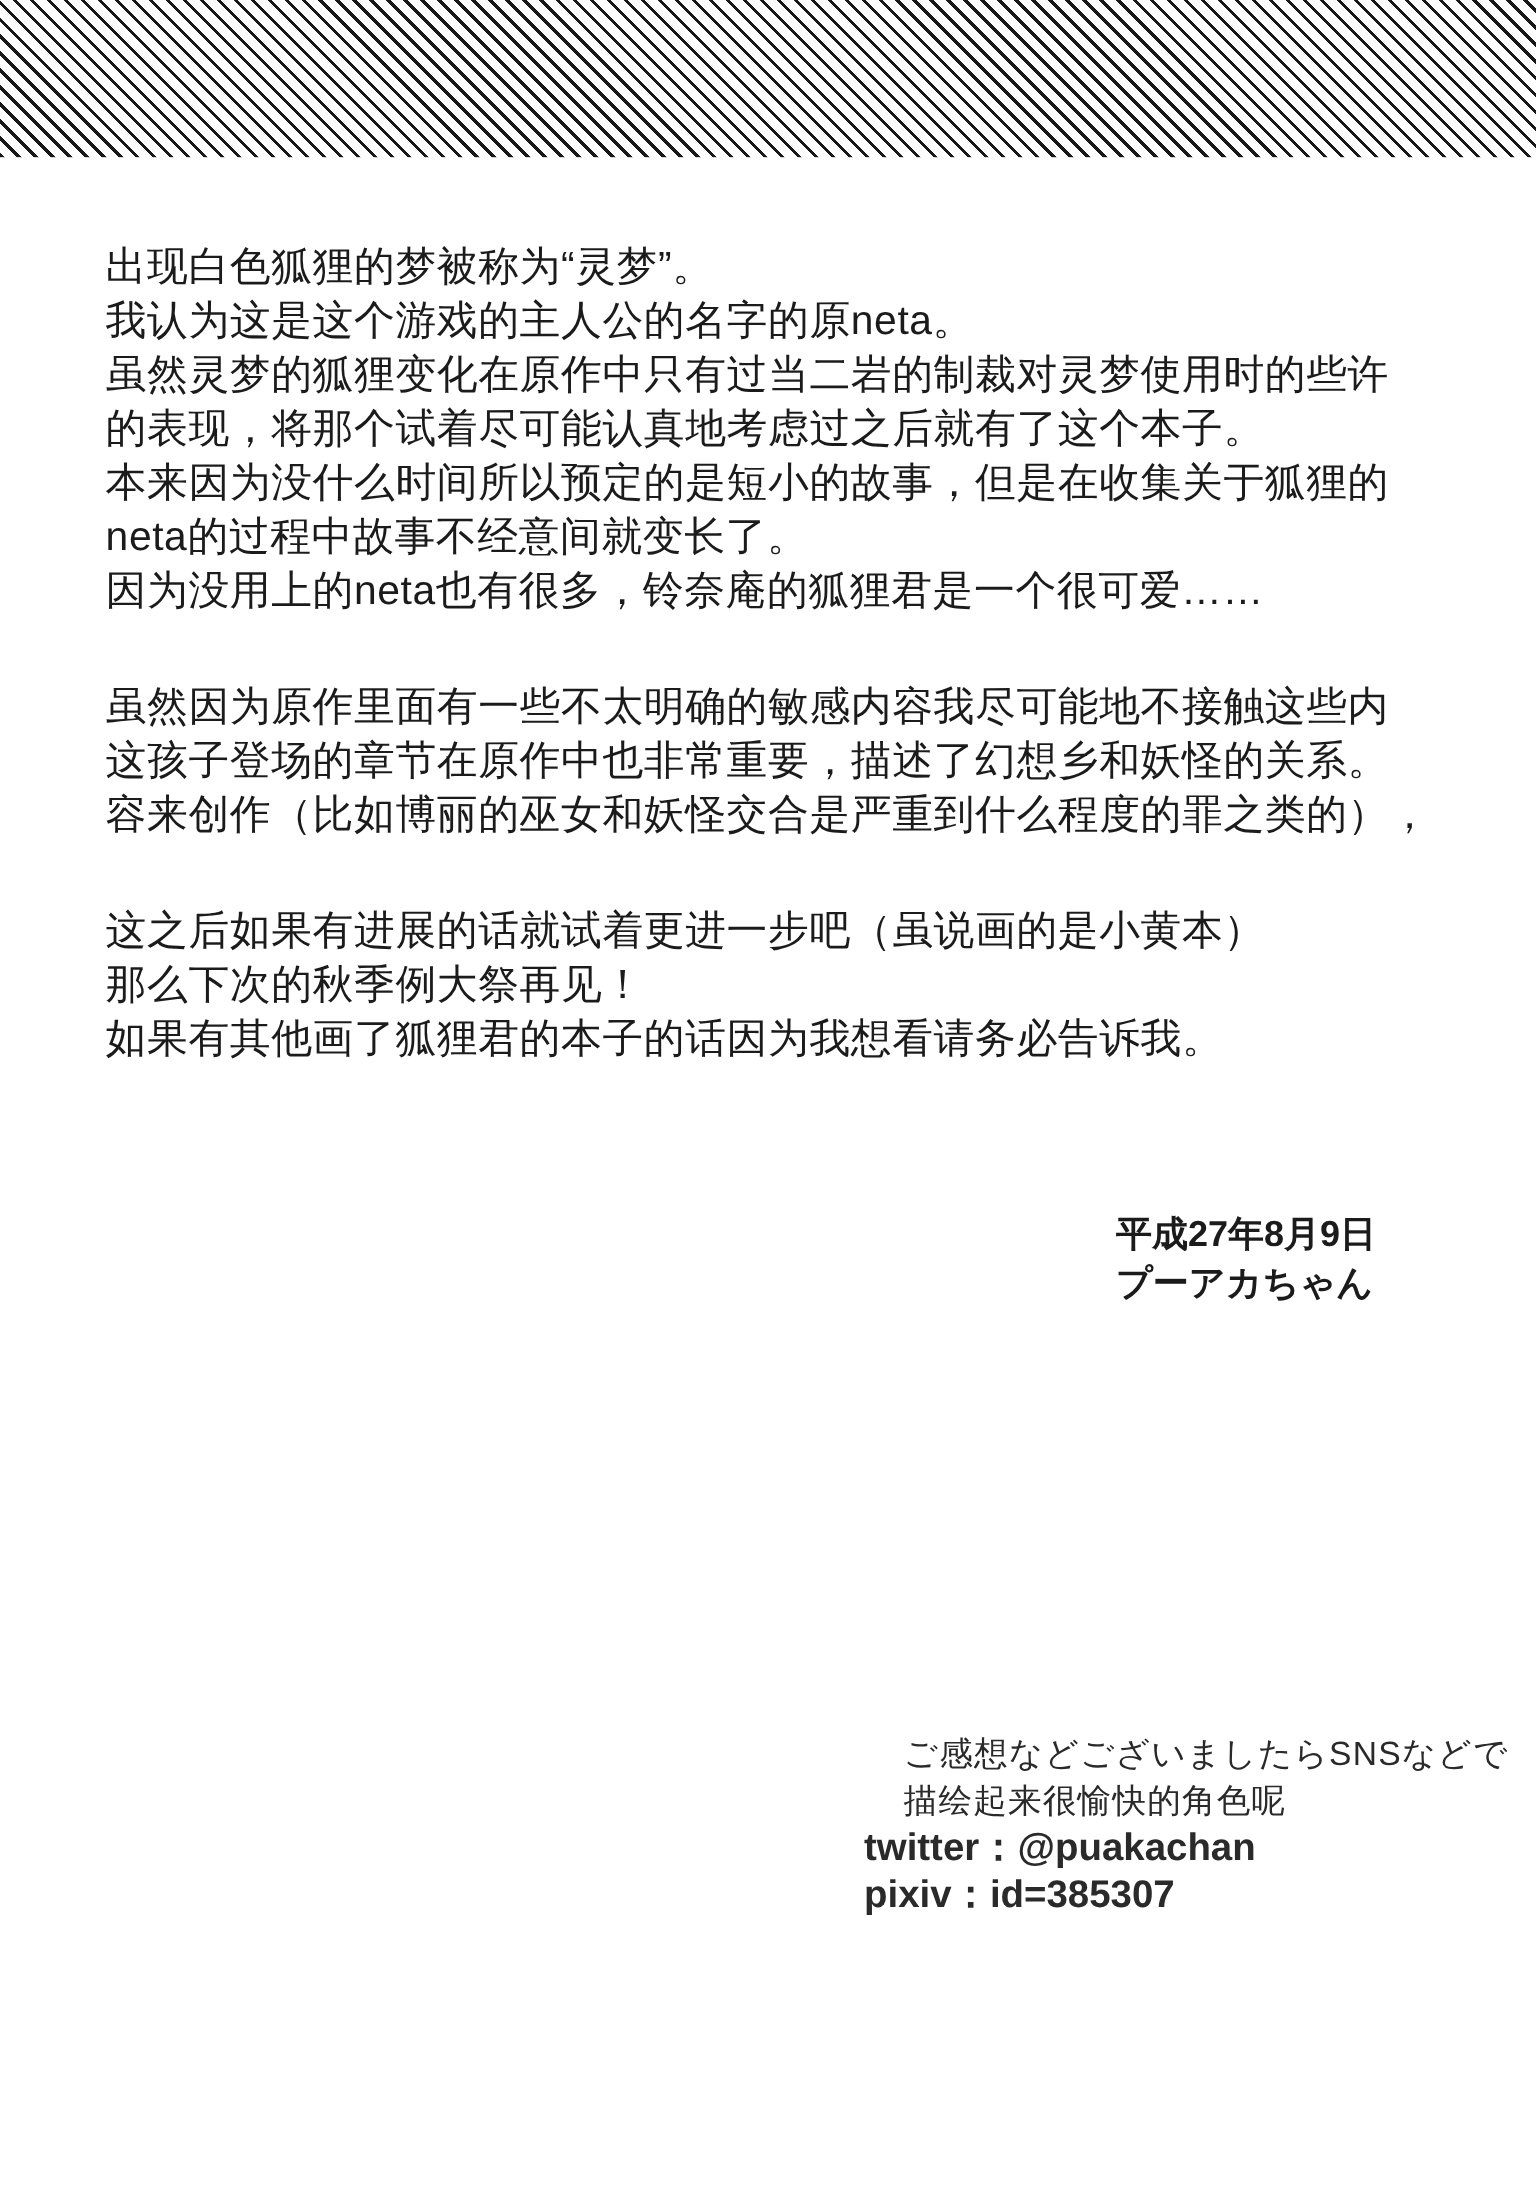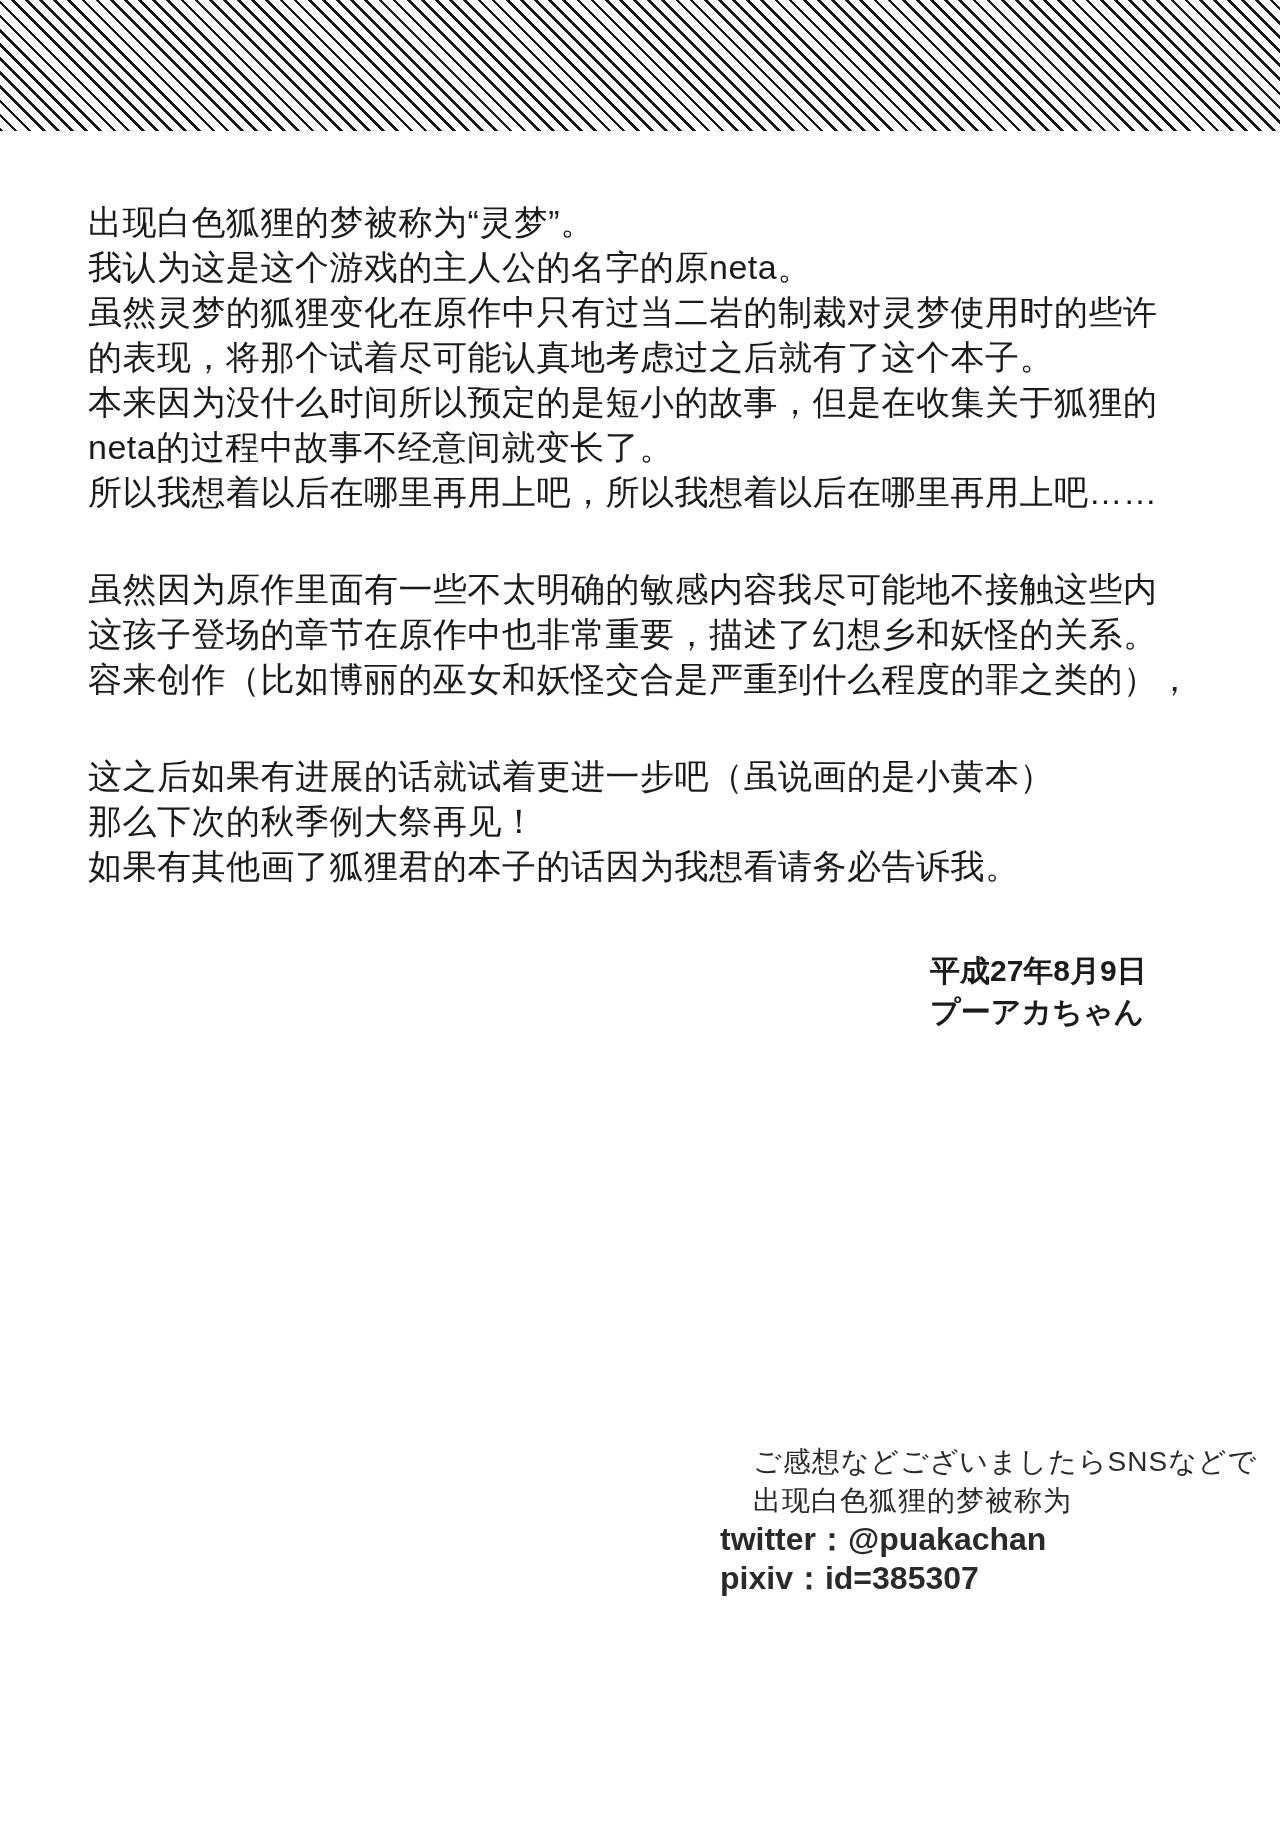--- a/index.html
+++ b/index.html
@@ -40,21 +40,21 @@
     line-height: 45px;
     letter-spacing: 0.5px;
     color: #1b1b1b;
   }
   .body-text .para { margin: 0 0 52px 0; }
   .body-text .line { white-space: nowrap; }
 
   .signature-block {
     position: absolute;
     left: 930px;
-    top: 950px;
+    top: 1008px;
     font-size: 30px;
     line-height: 41px;
     font-weight: bold;
     color: #1b1b1b;
   }
 
   .contact-block {
     position: absolute;
     left: 710px;
     top: 1442px;
@@ -99,42 +99,42 @@
   <div class="stripe-band top"></div>
 
   <div class="body-text">
     <div class="para">
       <div class="line">出现白色狐狸的梦被称为“灵梦”。</div>
       <div class="line">我认为这是这个游戏的主人公的名字的原neta。</div>
       <div class="line">虽然灵梦的狐狸变化在原作中只有过当二岩的制裁对灵梦使用时的些许</div>
       <div class="line">的表现，将那个试着尽可能认真地考虑过之后就有了这个本子。</div>
       <div class="line">本来因为没什么时间所以预定的是短小的故事，但是在收集关于狐狸的</div>
       <div class="line">neta的过程中故事不经意间就变长了。</div>
-      <div class="line">所以我想着以后在哪里再用上吧，所以我想着以后在哪里再用上吧……</div>
+      <div class="line">因为没用上的neta也有很多，铃奈庵的狐狸君是一个很可爱……</div>
     </div>
     <div class="para">
       <div class="line">虽然因为原作里面有一些不太明确的敏感内容我尽可能地不接触这些内</div>
       <div class="line">这孩子登场的章节在原作中也非常重要，描述了幻想乡和妖怪的关系。</div>
       <div class="line">容来创作（比如博丽的巫女和妖怪交合是严重到什么程度的罪之类的），</div>
     </div>
     <div class="para">
       <div class="line">这之后如果有进展的话就试着更进一步吧（虽说画的是小黄本）</div>
       <div class="line">那么下次的秋季例大祭再见！</div>
       <div class="line">如果有其他画了狐狸君的本子的话因为我想看请务必告诉我。</div>
     </div>
   </div>
 
   <div class="signature-block">
     <div class="line">平成27年8月9日</div>
     <div class="line">プーアカちゃん</div>
   </div>
 
   <div class="contact-block">
     <div class="note-line">ご感想などございましたらSNSなどで</div>
-    <div class="note-line">出现白色狐狸的梦被称为</div>
+    <div class="note-line">描绘起来很愉快的角色呢</div>
     <div class="sns-line">twitter：@puakachan</div>
     <div class="sns-line">pixiv：id=385307</div>
   </div>
 
   <div class="stripe-band bottom"></div>
 
   <div class="page-number">39</div>
 
 </div>
 

